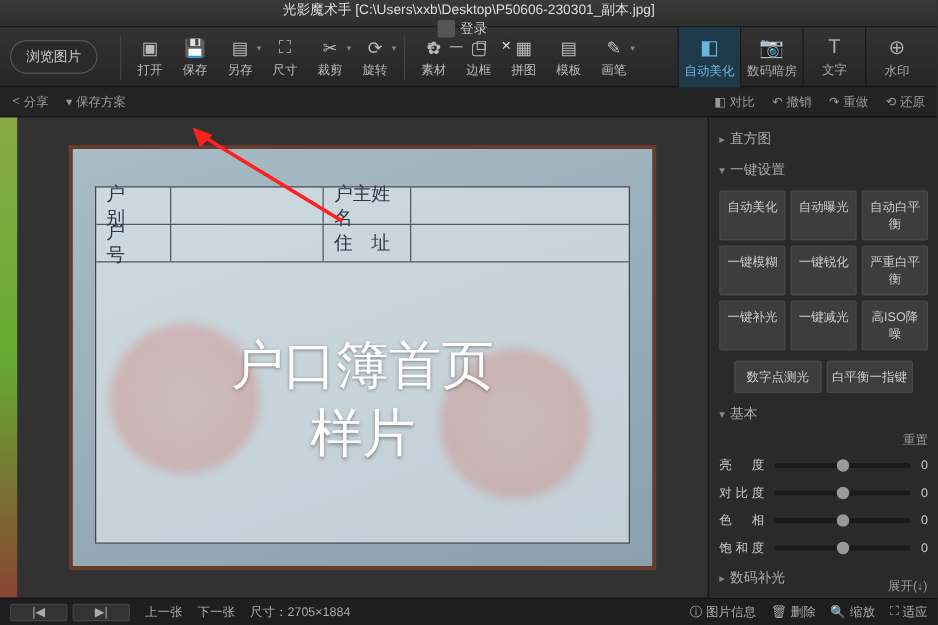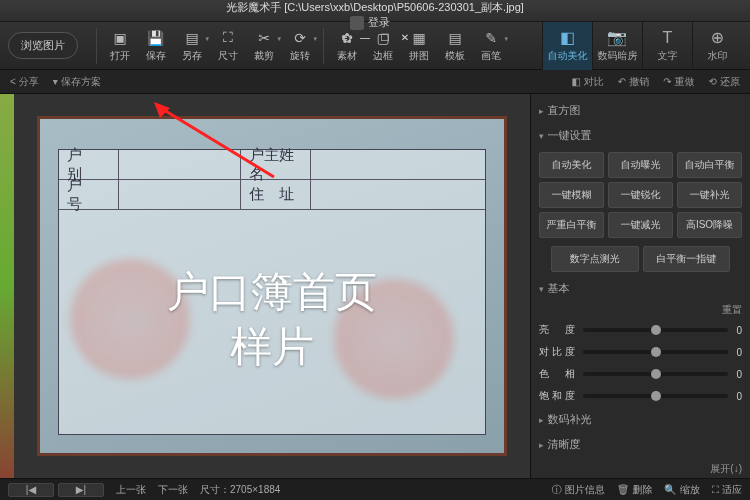--- a/index.html
+++ b/index.html
@@ -40,21 +40,21 @@
 .cell.c2{flex:1;}
 .cell.c3{width:70px;}
 .cell.c4{flex:1.5;border-right:none;}
 .overlay-txt{position:absolute;left:0;right:0;text-align:center;color:#fff;font-family:Liberation Serif, serif;font-size:42px;text-shadow:0 1px 3px rgba(0,0,0,0.4);}
 .ot1{top:145px;}
 .ot2{top:200px;}
 .stamp{position:absolute;width:120px;height:120px;border-radius:50%;background:radial-gradient(rgba(220,60,40,0.15),rgba(220,60,40,0.25));filter:blur(4px);}
 .stamp.s1{left:30px;top:140px;}
 .stamp.s2{right:50px;top:160px;}
 .arrow{position:absolute;top:8px;left:140px;z-index:5;}
-.panel{width:220px;background:#2a2a2a;border-left:1px solid #111;overflow-y:auto;padding:4px 8px;}
+.panel{width:184px;background:#2a2a2a;border-left:1px solid #111;overflow-y:auto;padding:4px 8px;}
 .phdr{display:flex;align-items:center;gap:4px;font-size:11px;color:#aaa;padding:5px 0;}
 .phdr::before{content:"▸";font-size:9px;color:#888;}
 .phdr.open::before{content:"▾";}
 .btn-grid{display:grid;grid-template-columns:repeat(3,1fr);gap:4px;padding:4px 0;}
 .pbtn{background:#3d3d3d;border:1px solid #4a4a4a;padding:5px 2px;text-align:center;font-size:10px;color:#ccc;border-radius:2px;}
 .btn-row{display:flex;gap:4px;padding:4px 12px;}
 .btn-row .pbtn{flex:1;}
 .slider-row{display:flex;align-items:center;gap:0;padding:4px 0;font-size:10px;}
 .slider-row .sl{letter-spacing:3px;width:44px;}
 .slider-row .track{flex:1;height:4px;background:#1a1a1a;border-radius:2px;position:relative;}
@@ -202,22 +202,22 @@
   </div>
   <div class="panel">
     <div class="phdr">直方图</div>
     <div class="phdr open">一键设置</div>
     <div class="btn-grid">
       <div class="pbtn">自动美化</div>
       <div class="pbtn">自动曝光</div>
       <div class="pbtn">自动白平衡</div>
       <div class="pbtn">一键模糊</div>
       <div class="pbtn">一键锐化</div>
+      <div class="pbtn">严重白平衡</div>
       <div class="pbtn">一键补光</div>
-      <div class="pbtn">严重白平衡</div>
       <div class="pbtn">一键减光</div>
       <div class="pbtn">高ISO降噪</div>
     </div>
     <div class="btn-row">
       <div class="pbtn">数字点测光</div>
       <div class="pbtn">白平衡一指键</div>
     </div>
     <div class="phdr open">基本</div>
     <div class="reset">重置</div>
     <div class="slider-row">

